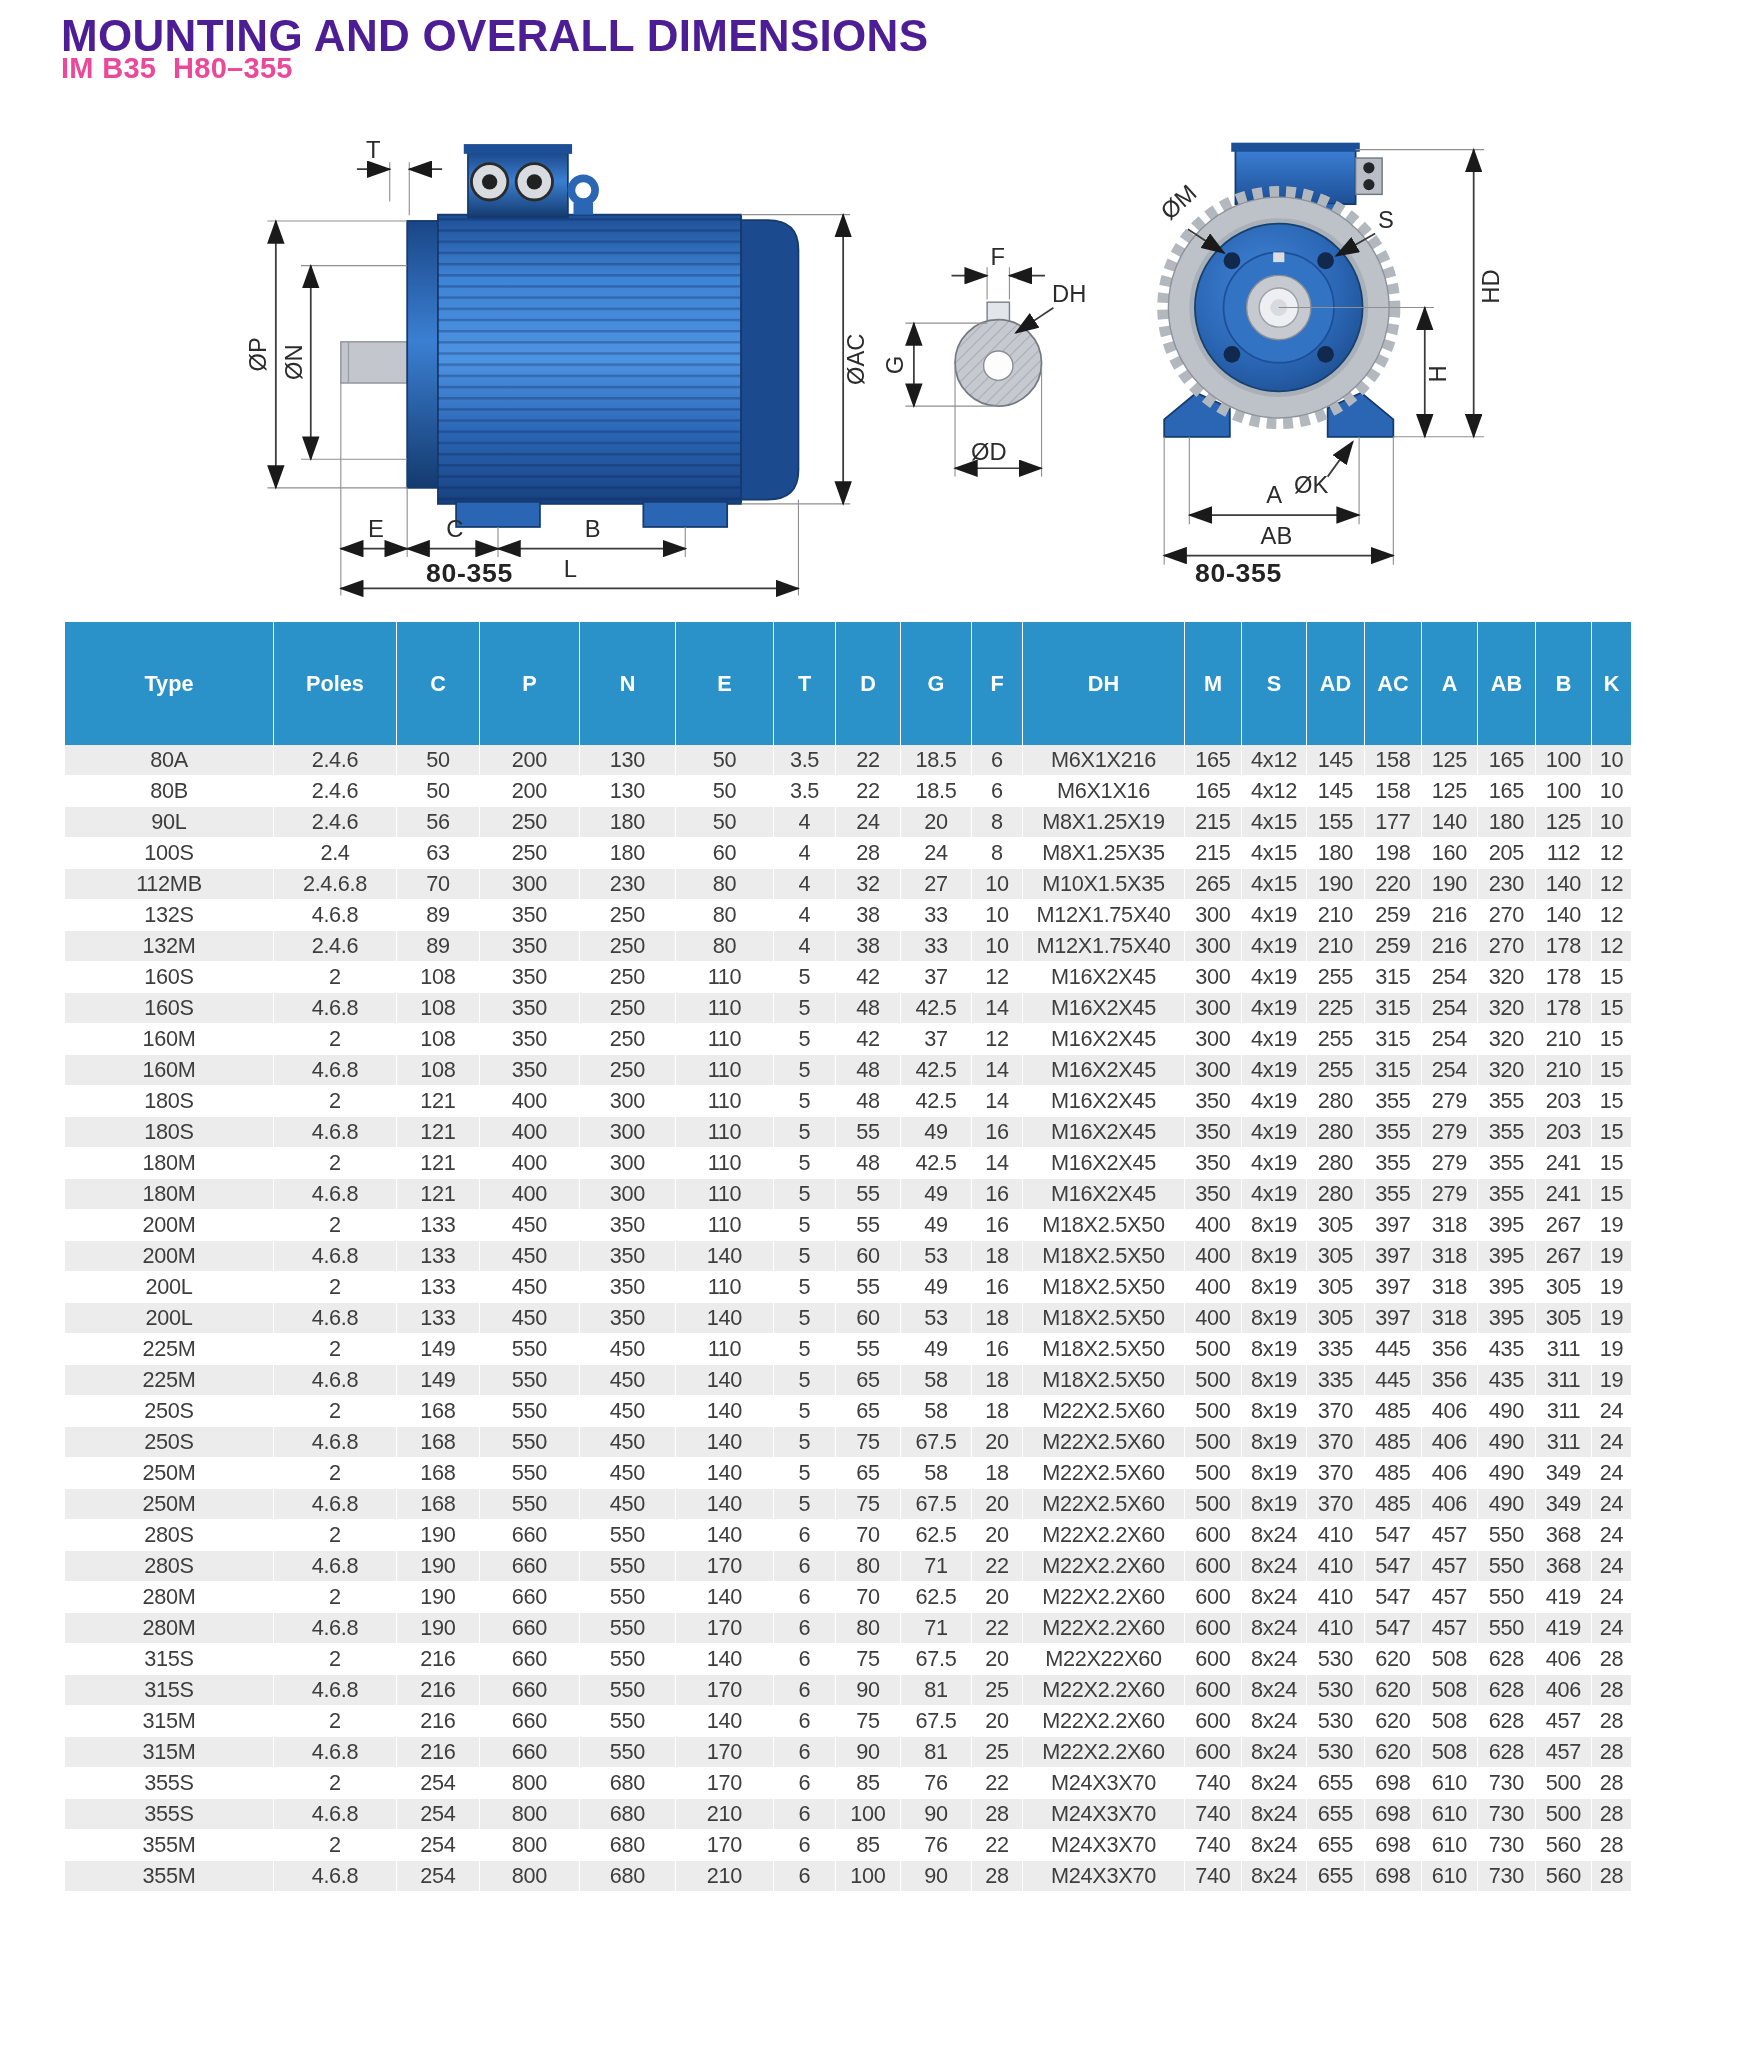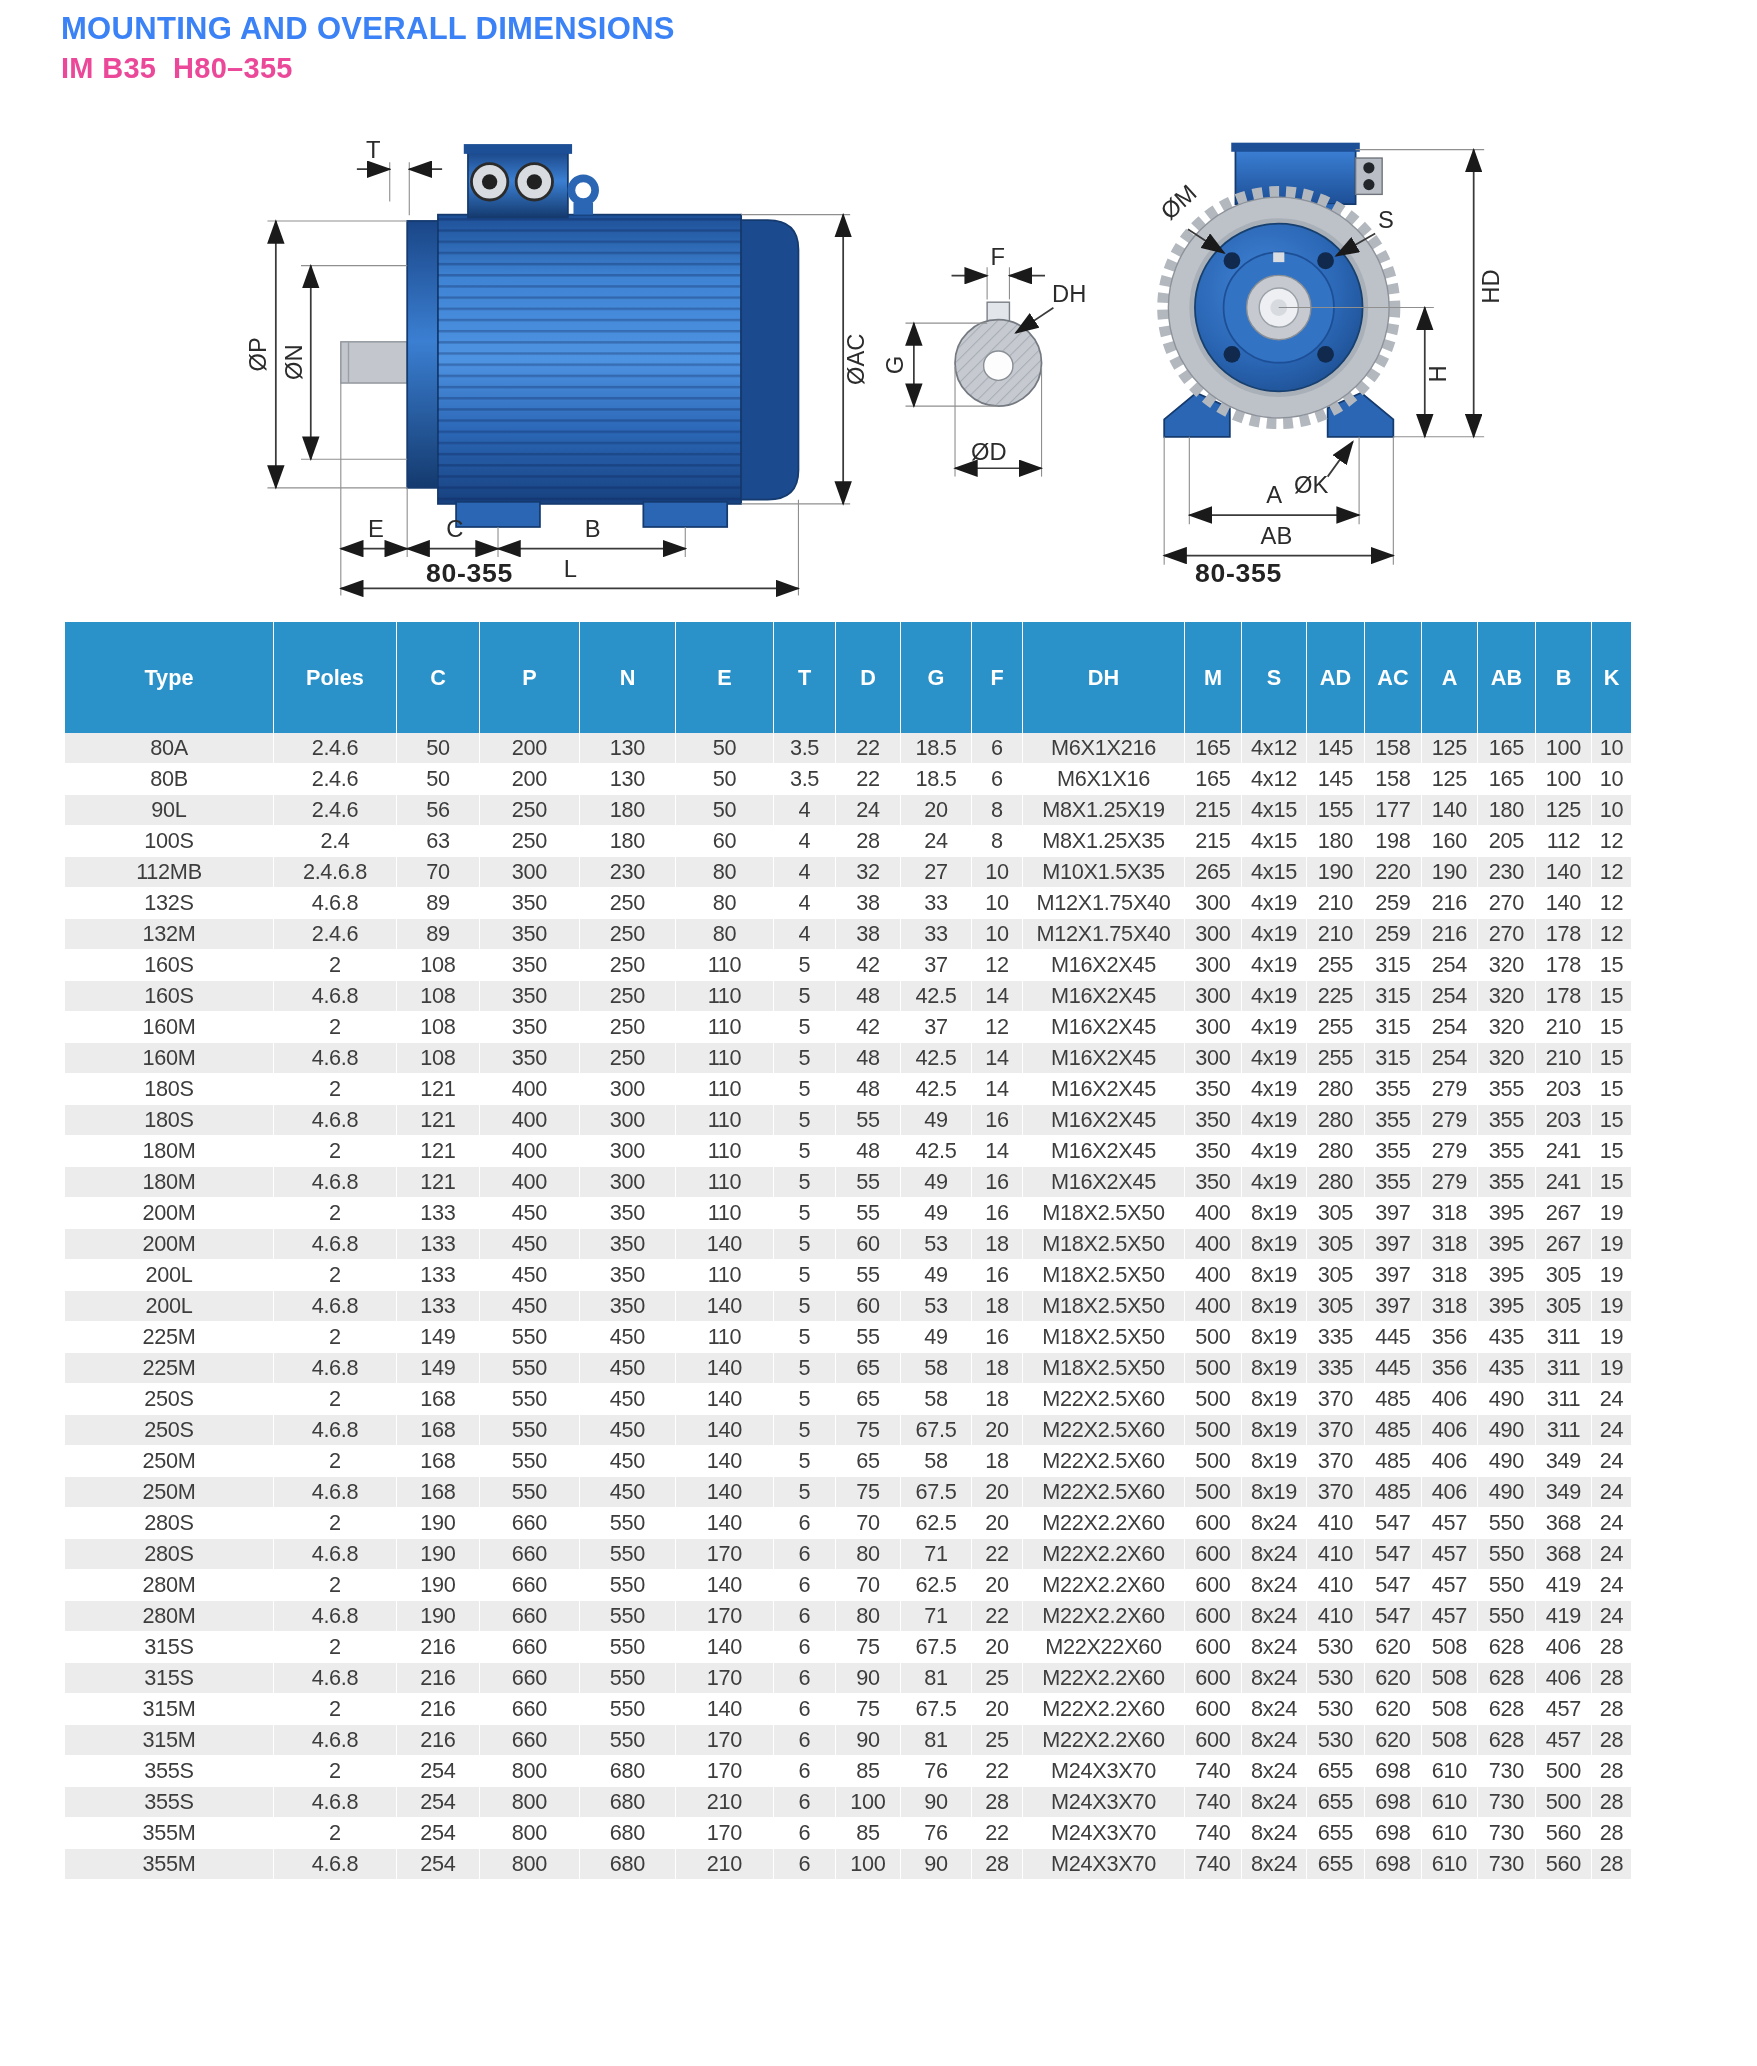--- a/index.html
+++ b/index.html
@@ -1,39 +1,39 @@
 <!DOCTYPE html>
 <html style="font-size:11.2px"><head>
 <meta charset="utf-8">
 <style>
   html,body{margin:0;padding:0;background:#ffffff;}
   #page{position:relative;width:1757px;height:2066px;background:#fff;overflow:hidden;
         font-family:"Liberation Sans",sans-serif;}
-  .title{position:absolute;left:61px;top:11.2px;font-size:31px;font-weight:bold;
-         color:#3b82f6;letter-spacing:0.3px;white-space:pre;}
+  .title{position:absolute;left:61px;top:11.2px;font-size:44px;font-weight:bold;
+         color:#4c1d95;letter-spacing:0.3px;white-space:pre;}
   .subtitle{position:absolute;left:61px;top:52px;font-size:29px;font-weight:bold;
          color:#ec4899;letter-spacing:0.3px;white-space:pre;}
   .fig-caption{position:absolute;width:210px;text-align:left;font-size:26.6px;
          font-weight:bold;color:#232323;letter-spacing:0.7px;}
   #cap-side{left:426px;top:558px;}
   #cap-front{left:1195px;top:558px;}
   svg{position:absolute;overflow:visible;}
   #fig-side{left:252px;top:84px;}
   #fig-section{left:866px;top:238px;}
   #fig-front{left:1118px;top:77px;}
   svg text{font-family:"Liberation Sans",sans-serif;font-size:34px;fill:#2b2b2b;}
   .dim{stroke:#3a3a3a;stroke-width:2.5;fill:none;}
   .ext{stroke:#8f8f8f;stroke-width:1.6;fill:none;}
   .outline{stroke:#143a6e;stroke-width:2.5;}
 
   table#dims{position:absolute;left:64px;top:622px;width:1550px;
       border-collapse:separate;border-spacing:1.4px 0;table-layout:fixed;
       font-size:21.7px;color:#3d3d3d;}
   table#dims th{background:#2a92c8;color:#ffffff;font-weight:bold;height:103px;
-      font-size:21.7px;text-align:center;vertical-align:middle;padding:4px;overflow:hidden;}
+      font-size:21.7px;text-align:center;vertical-align:middle;padding:10px;overflow:hidden;}
   table#dims td{height:30px;text-align:center;vertical-align:middle;padding:0;
       white-space:nowrap;overflow:hidden;letter-spacing:-0.3px;
       border-bottom:1.4px solid #ffffff;background:#ffffff;}
   table#dims tr.alt td{background:#ececec;}
 </style>
 </head>
 <body>
 
 <div id="page">
 

